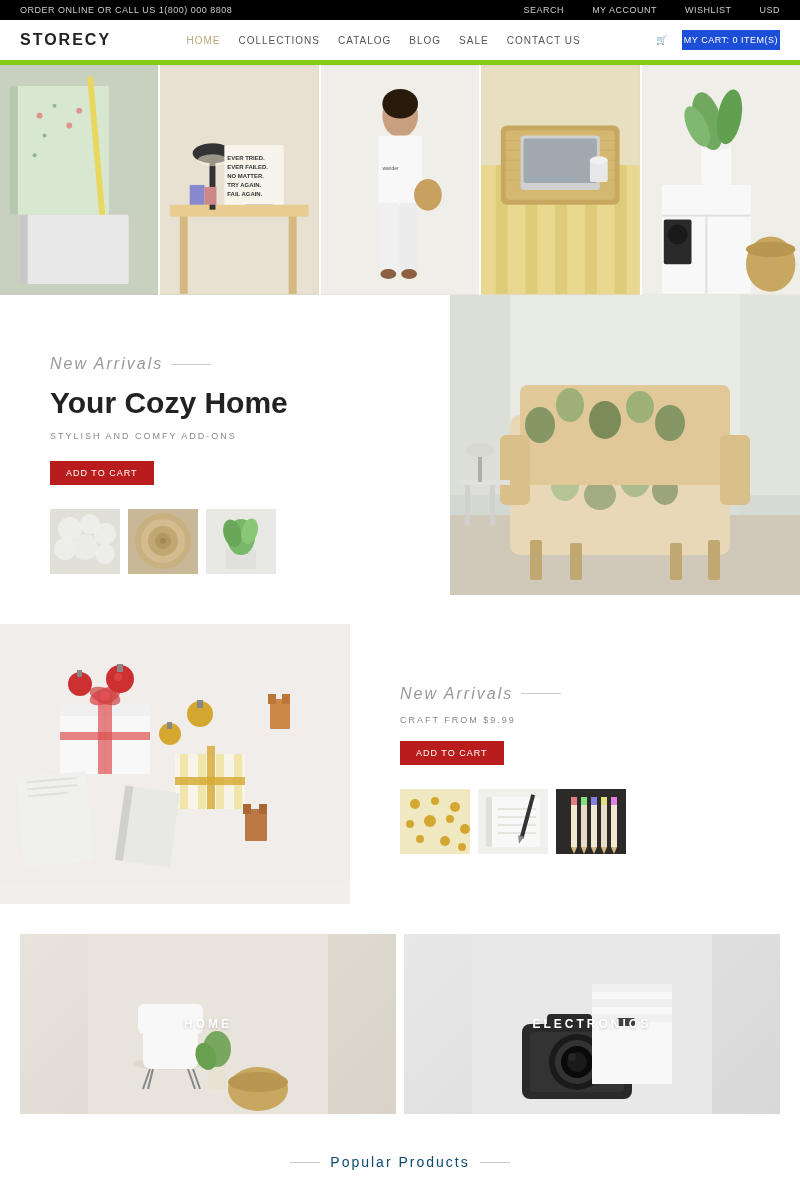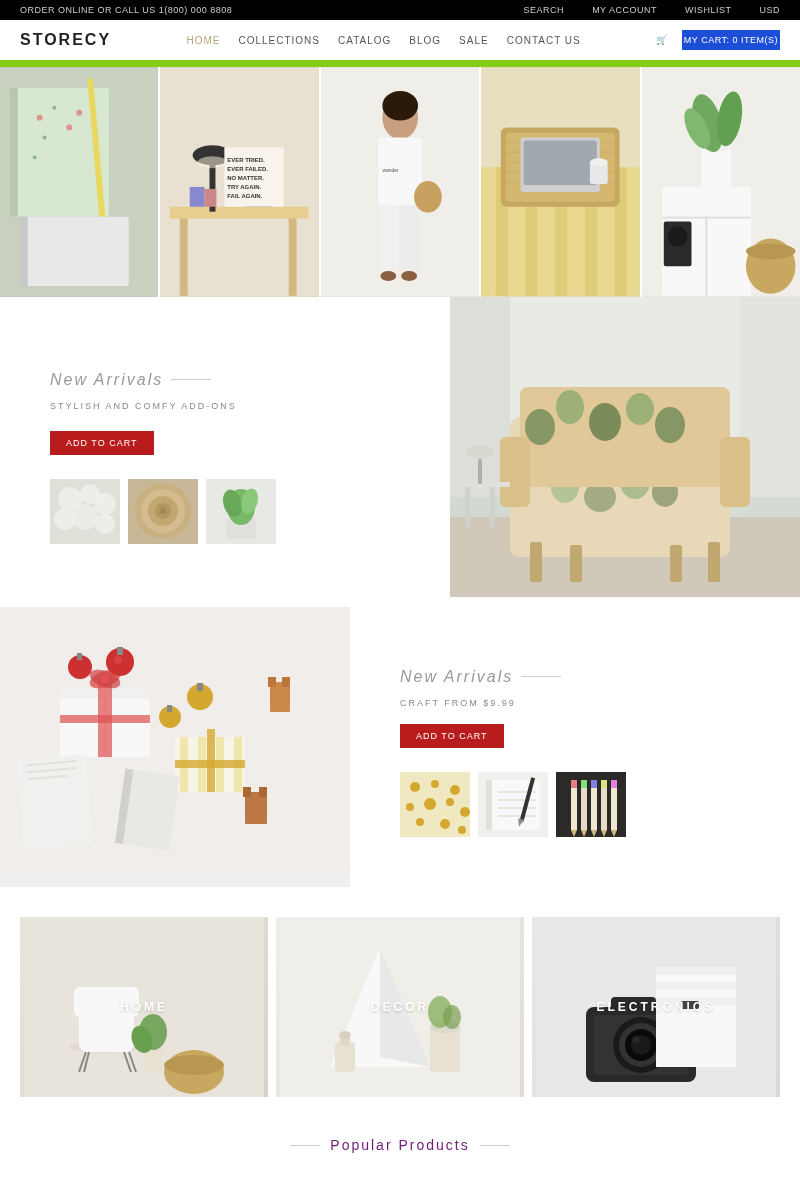--- a/index.html
+++ b/index.html
@@ -18,21 +18,21 @@
     }
     .top-bar-right { display: flex; gap: 28px; align-items: center; }
     .top-bar-right span { cursor: pointer; font-size: 9px; letter-spacing: 0.5px; }
 
     
     nav {
       display: flex;
       align-items: center;
       justify-content: space-between;
       padding: 10px 20px;
-      border-bottom: 7px solid #84cc16;
+      border-bottom: 5px solid #84cc16;
       background: #fff;
     }
     .logo { font-size: 16px; font-weight: bold; letter-spacing: 2px; color: #222; }
     .nav-links { display: flex; gap: 18px; align-items: center; }
     .nav-links a { text-decoration: none; color: #555; font-size: 10px; letter-spacing: 1px; text-transform: uppercase; }
     .nav-links a.active { color: #b8a97a; }
     .nav-right { display: flex; gap: 14px; align-items: center; font-size: 9px; color: #555; }
     .nav-right span { cursor: pointer; letter-spacing: 0.5px; }
     .cart-btn { background: #1d4ed8; color: #fff; padding: 5px 2px; font-size: 9px; letter-spacing: 0.5px; cursor: pointer; }
 
@@ -177,21 +177,21 @@
     }
 
     
     .popular-section {
       padding: 20px 20px 10px;
       text-align: center;
     }
     .popular-title {
       font-size: 14px;
       letter-spacing: 2px;
-      color: #701a75;
+      color: #0c4a6e;
       font-weight: normal;
       display: flex;
       align-items: center;
       justify-content: center;
       gap: 10px;
     }
     .popular-title::before, .popular-title::after {
       content: '';
       display: block;
       width: 30px;
@@ -386,20 +386,21 @@
       <ellipse cx="130" cy="185" rx="25" ry="8" fill="#b89850"></ellipse>
     </svg>
   </div>
 </div>
 
 <div class="cozy-section">
   <div class="cozy-left">
     <div class="new-arrivals-label">
       <em>New Arrivals</em>
     </div>
+    <h2 class="section-title">Your Cozy Home</h2>
     <p class="section-subtitle">STYLISH AND COMFY ADD-ONS</p>
     <button class="add-to-cart-btn">ADD TO CART</button>
     <div class="thumb-row">
       <div class="thumb thumb-1">
         <svg width="70" height="65" viewBox="0 0 70 65">
           <rect width="70" height="65" fill="#e0e0d8"></rect>
 
           <circle cx="20" cy="20" r="12" fill="#f0f0ee" opacity="0.8"></circle>
           <circle cx="40" cy="15" r="10" fill="#f0f0ee" opacity="0.8"></circle>
           <circle cx="55" cy="25" r="11" fill="#f0f0ee" opacity="0.8"></circle>
@@ -618,38 +619,20 @@
 
       <ellipse cx="170" cy="155" rx="30" ry="22" fill="#c8a860"></ellipse>
       <ellipse cx="170" cy="148" rx="30" ry="10" fill="#b89850"></ellipse>
 
       <rect x="120" y="130" width="18" height="25" fill="#e8e0d0" rx="2"></rect>
       <ellipse cx="129" cy="115" rx="14" ry="18" fill="#78a860"></ellipse>
       <ellipse cx="120" cy="122" rx="10" ry="14" fill="#68a050" transform="rotate(-20 120 128)"></ellipse>
     </svg>
     <span class="category-label">HOME</span>
   </div>
-  <div class="category-card cat-decor">
-    <svg width="100%" height="100%" viewBox="0 0 240 180" style="position:absolute;top:0;left:0;">
-      <rect width="240" height="180" fill="#f0eee8"></rect>
-
-      <polygon points="100,30 150,150 50,150" fill="#f8f8f8"></polygon>
-      <polygon points="100,30 150,150 100,140" fill="#e8e8e8"></polygon>
-
-      <rect x="150" y="110" width="30" height="45" fill="#e8e0d0" rx="3"></rect>
-      <ellipse cx="165" cy="110" rx="15" ry="6" fill="#ddd8cc"></ellipse>
-      <ellipse cx="160" cy="95" rx="12" ry="16" fill="#88b060" opacity="0.8"></ellipse>
-      <ellipse cx="172" cy="100" rx="9" ry="12" fill="#78a050" opacity="0.7"></ellipse>
-
-      <rect x="55" y="125" width="20" height="30" fill="#e8e0d0" rx="4"></rect>
-      <rect x="60" y="118" width="10" height="10" fill="#e0d8c8" rx="3"></rect>
-      <ellipse cx="65" cy="118" rx="6" ry="4" fill="#d8d0c0"></ellipse>
-    </svg>
-    <span class="category-label">DECOR</span>
-  </div>
   <div class="category-card cat-electronics">
     <svg width="100%" height="100%" viewBox="0 0 240 180" style="position:absolute;top:0;left:0;">
       <rect width="240" height="180" fill="#e8e8e8"></rect>
 
       <rect x="50" y="90" width="110" height="75" rx="8" fill="#2a2a2a"></rect>
       <rect x="58" y="98" width="94" height="60" rx="4" fill="#333"></rect>
 
       <circle cx="105" cy="128" r="28" fill="#1a1a1a"></circle>
       <circle cx="105" cy="128" r="22" fill="#333"></circle>
       <circle cx="105" cy="128" r="16" fill="#0a0a0a"></circle>

